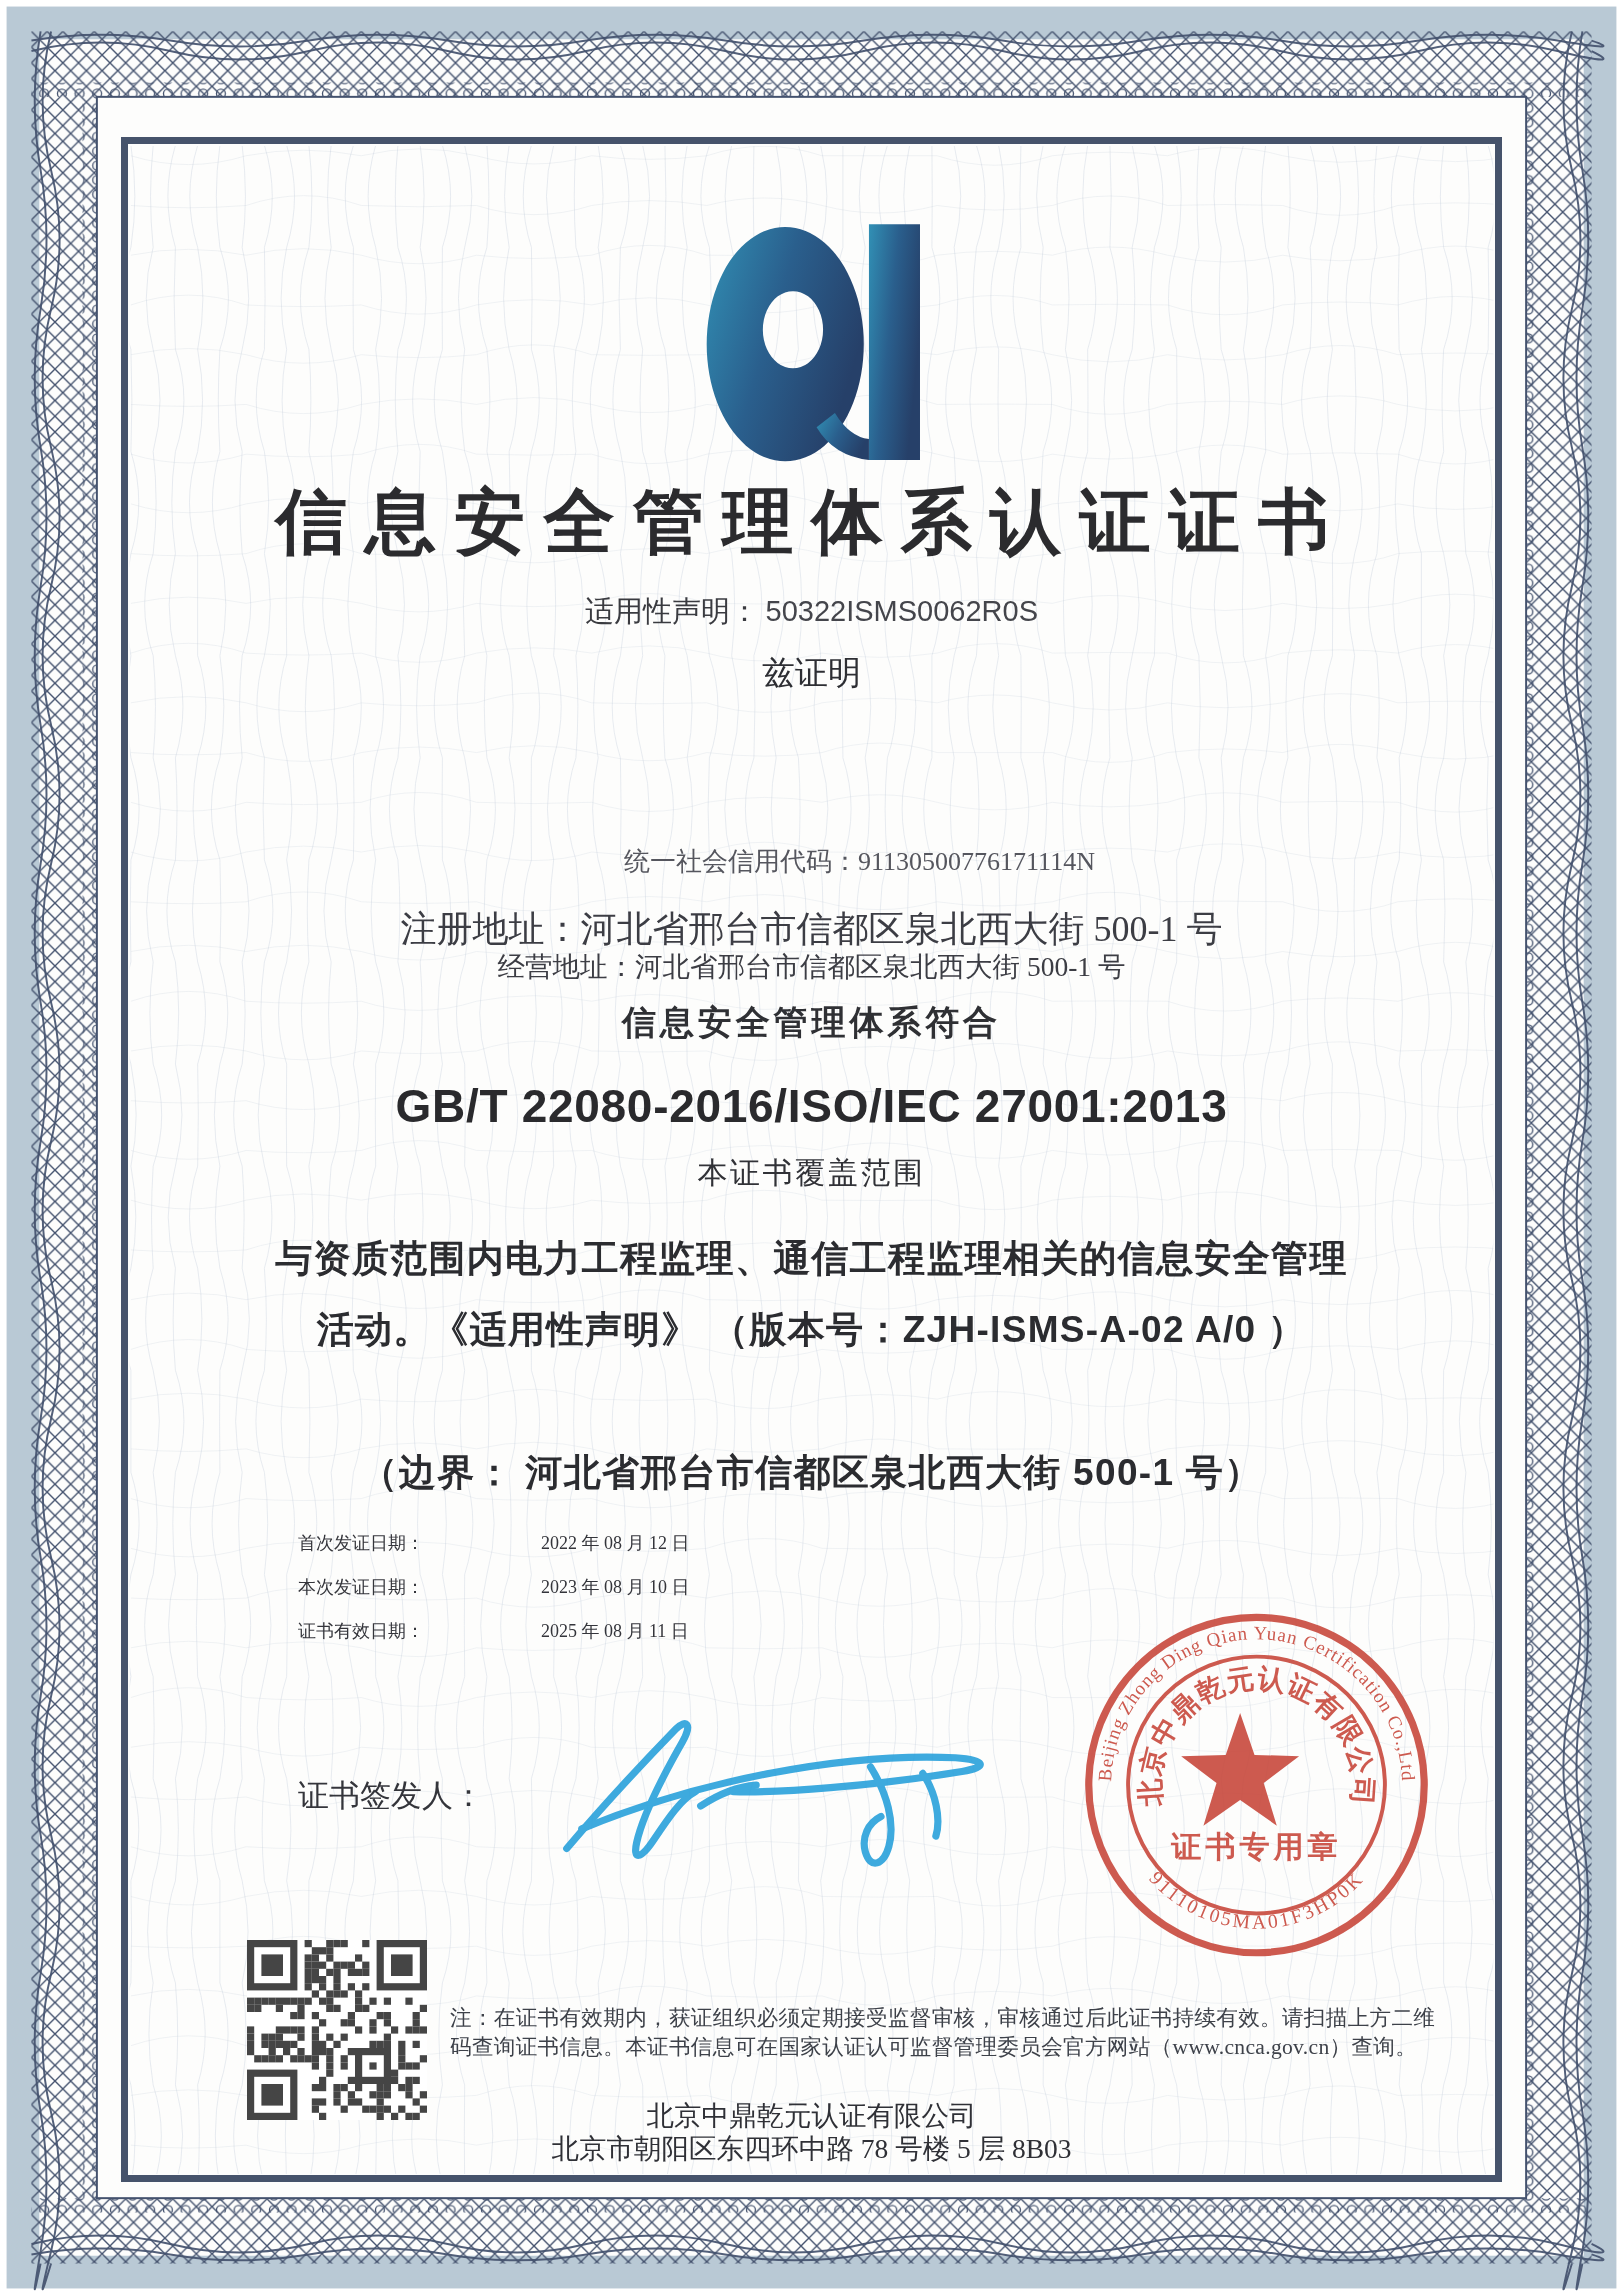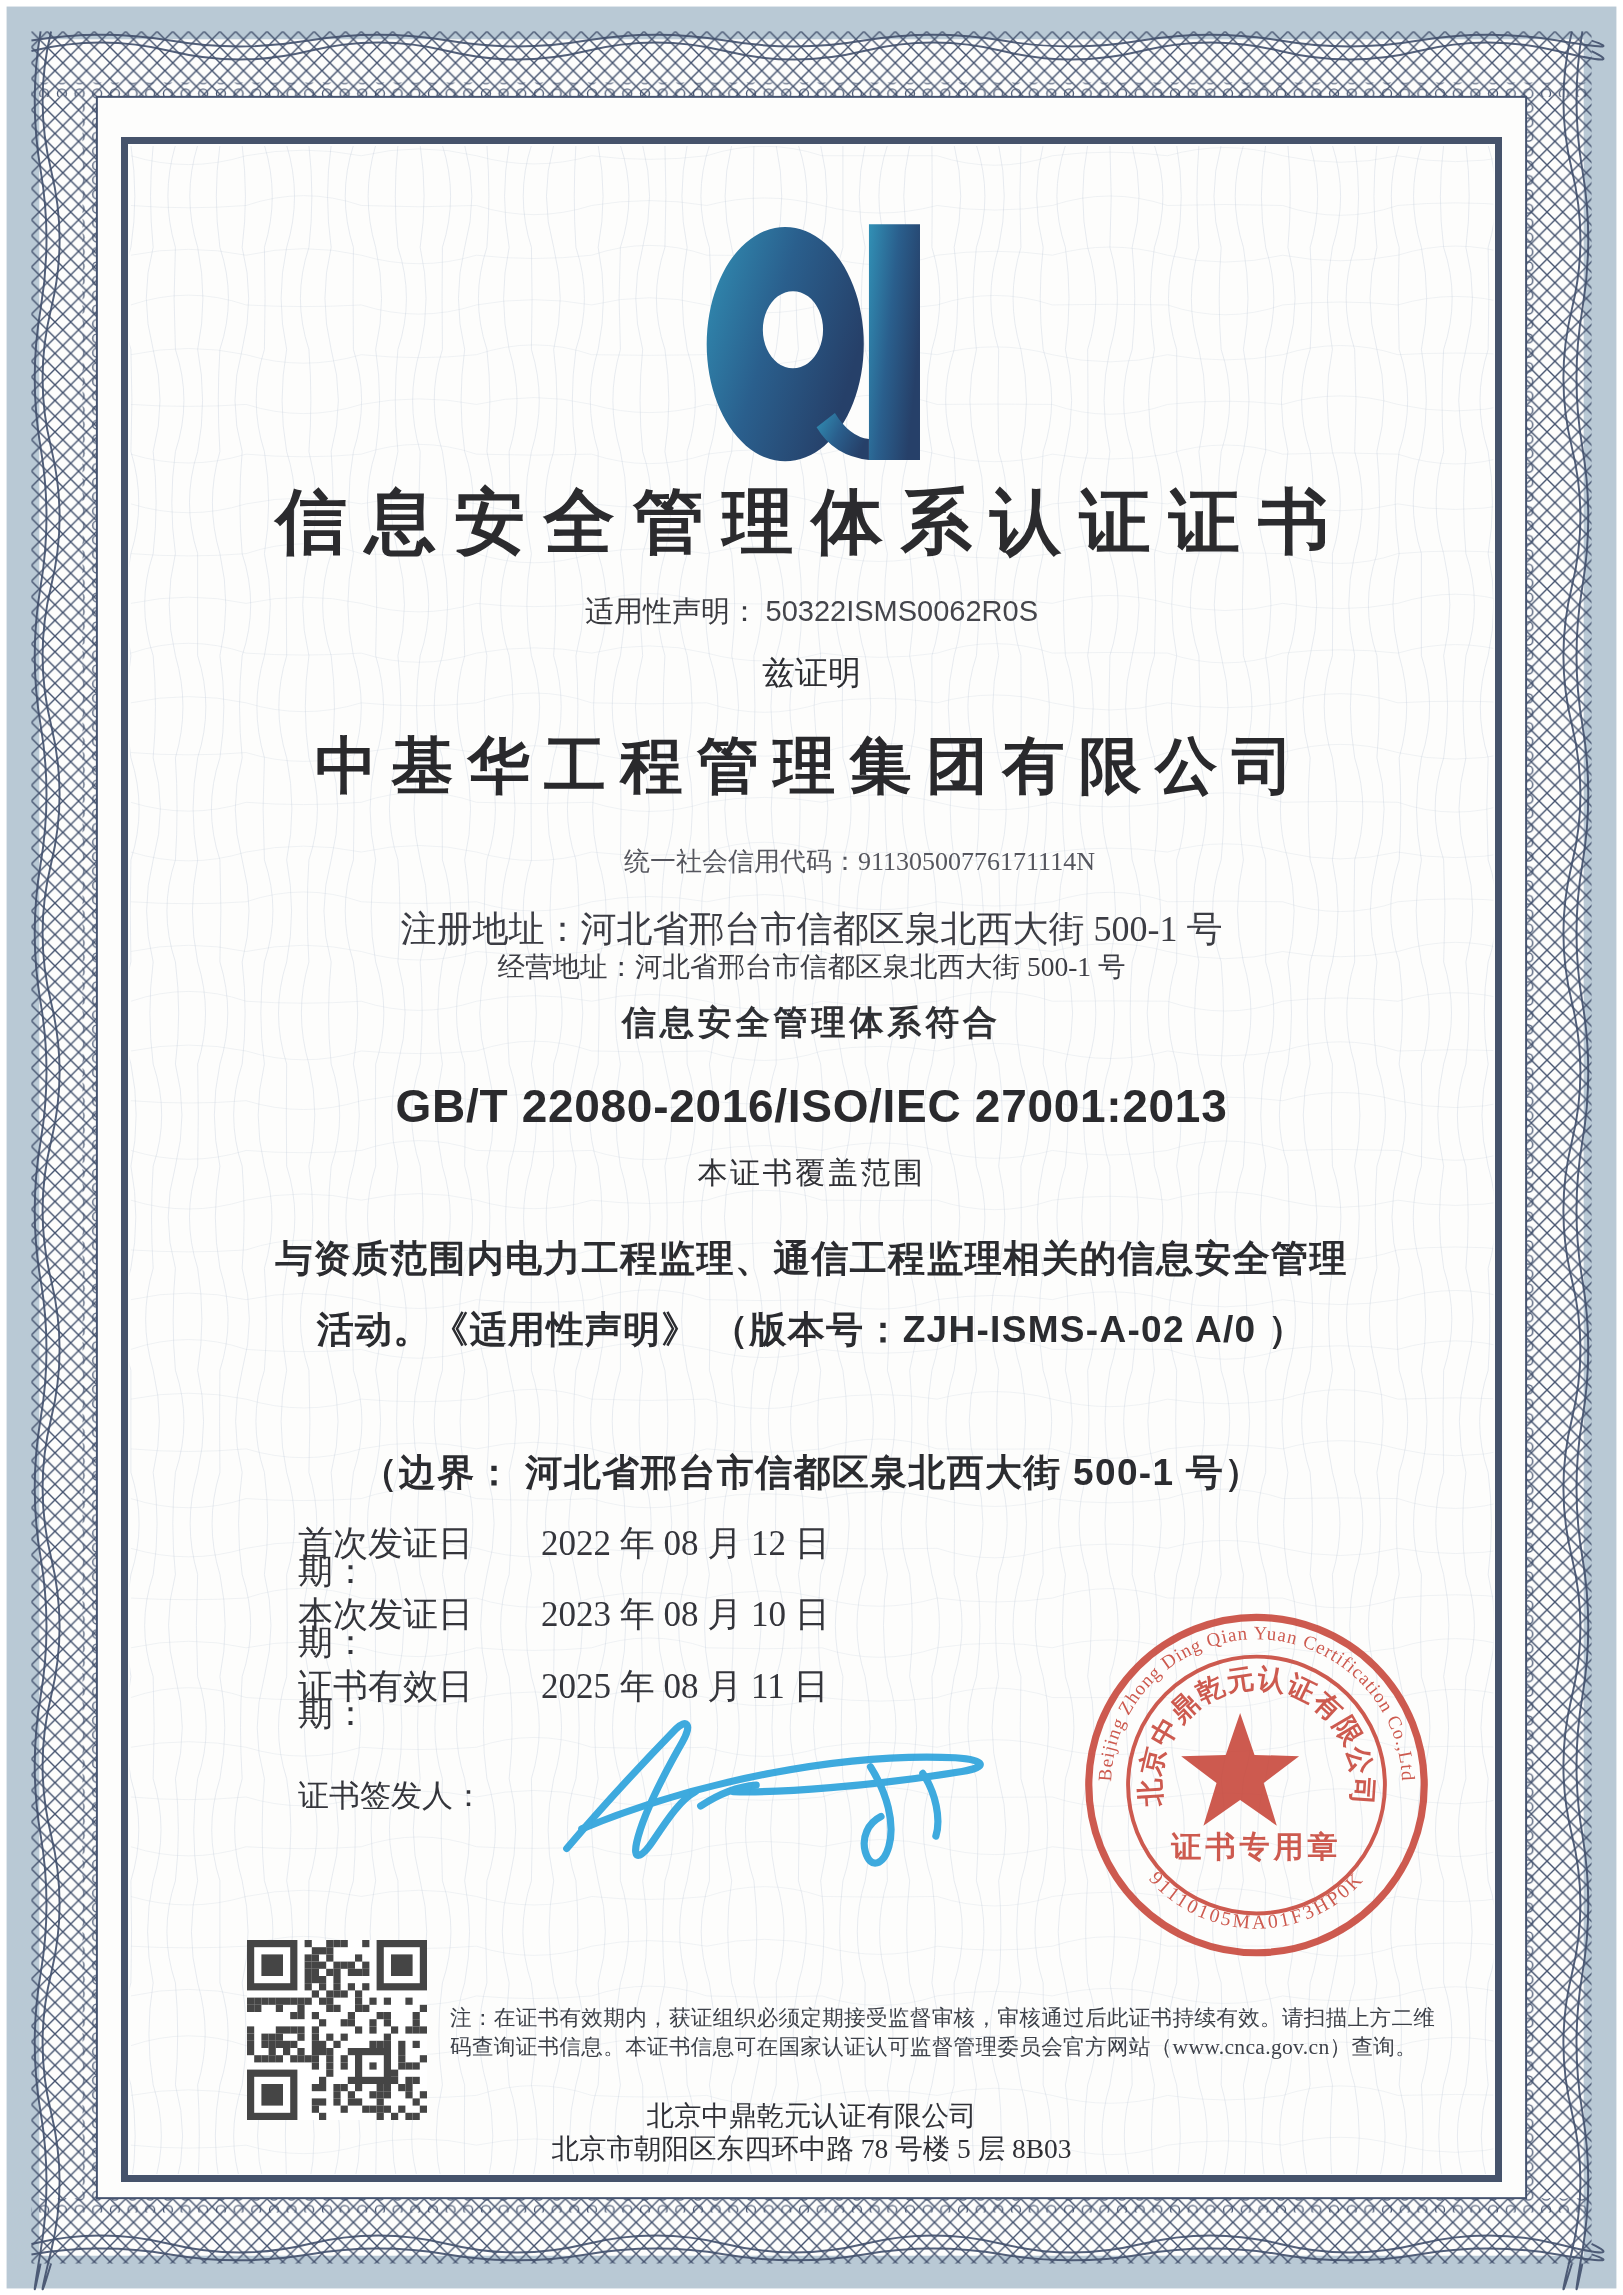--- a/index.html
+++ b/index.html
@@ -17,21 +17,21 @@
   .company{top:724px;font-size:62px;font-weight:bold;letter-spacing:14.4px;color:#29292c;}
   .uscc{top:844px;font-size:26px;color:#55565e;margin-left:48px;}
   .addr1{top:905px;font-size:36px;color:#3c3d44;}
   .addr2{top:949px;font-size:27.5px;color:#3c3d44;}
   .conform{top:1000px;font-size:34px;font-weight:600;letter-spacing:3.9px;color:#2f3034;}
   .standard{top:1079px;font-size:46px;font-weight:800;letter-spacing:0.7px;color:#2a2a2d;}
   .scopetitle{top:1153px;font-size:30px;font-weight:500;letter-spacing:2.6px;color:#313237;}
   .scope1{top:1234px;}.scope2{top:1305px;}.scope3{top:1448px;}
   .scope{font-size:37px;font-weight:800;letter-spacing:1.3px;color:#2b2c30;}
   .dates{position:absolute;left:298px;top:1530px;z-index:2;color:#34353b;}
-  .daterow{display:flex;margin-bottom:16.4px;font-size:35px;line-height:27.5px;}
+  .daterow{display:flex;margin-bottom:16.4px;font-size:18px;line-height:27.5px;}
   .daterow .dl{width:243px;}
   .signer{position:absolute;left:298px;top:1775px;font-size:31px;color:#34353b;z-index:2;}
   .signature{position:absolute;left:504px;top:1695px;z-index:3;}
   .seal{position:absolute;left:1073px;top:1597px;z-index:3;}
   .logo{position:absolute;left:704px;top:223px;z-index:2;}
   .qr{position:absolute;left:247px;top:1940px;z-index:2;}
   .note{position:absolute;left:450px;width:1021px;font-size:21.6px;letter-spacing:0.3px;
     color:#3d4149;z-index:2;white-space:nowrap;}
   .note1{top:2003px;}.note2{top:2032px;}
   .fcompany{top:2098px;font-size:27.5px;color:#2f3036;}
@@ -200,21 +200,20 @@
     <path fill="url(#lgrad)" fill-rule="evenodd" d="M124 6 a120 179 0 1 0 0.2 0 Z M136 104 a46 59 0 1 1 -0.2 0 Z"></path>
     <path fill="url(#lgrad)" d="M252 2 H330 V362 H252 Z"></path>
     <path fill="url(#lgrad)" d="M252 362 Q198 356 172 312 L200 290 Q222 326 252 330 Z"></path>
   </svg>
 
   <div class="row title hei">信息安全管理体系认证证书</div>
   <div class="row certno">
     <span>适用性声明：</span><span class="val">50322ISMS0062R0S</span>
   </div>
   <div class="row certify">兹证明</div>
-  <div class="row company hei">中基华工程管理集团有限公司</div>
   <div class="row uscc">
     <span>统一社会信用代码：</span><span>91130500776171114N</span>
   </div>
   <div class="row addr1">注册地址：河北省邢台市信都区泉北西大街 500-1 号</div>
   <div class="row addr2">经营地址：河北省邢台市信都区泉北西大街 500-1 号</div>
   <div class="row conform hei">信息安全管理体系符合</div>
   <div class="row standard hei">GB/T 22080-2016/ISO/IEC 27001:2013</div>
   <div class="row scopetitle hei">本证书覆盖范围</div>
   <div class="row scope scope1 hei">与资质范围内电力工程监理、通信工程监理相关的信息安全管理</div>
   <div class="row scope scope2 hei">活动。《适用性声明》 （版本号：ZJH-ISMS-A-02 A/0 ）</div>

